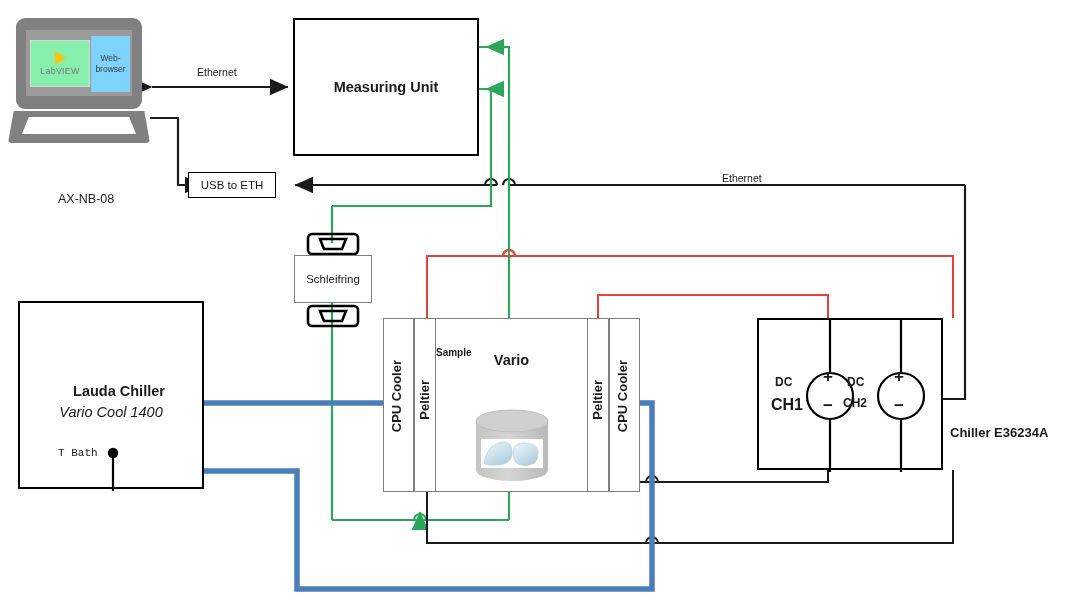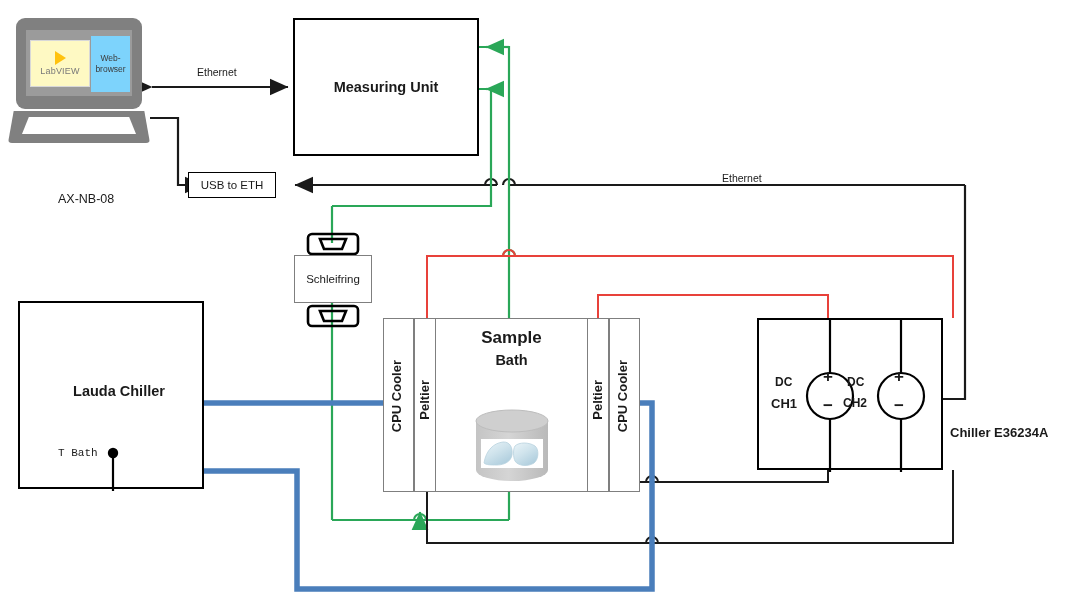--- a/index.html
+++ b/index.html
@@ -86,21 +86,21 @@
     <g>
       <path d="M203,403 L385,403" fill="none" stroke="#4a7ebb" stroke-width="5.5"></path>
       <path d="M203,471 L297,471 L297,589 L652,589 L652,403 L638,403" fill="none" stroke="#4a7ebb" stroke-width="5.5"></path>
     </g>
   </svg>
 
   <div style="position:absolute;left:8px;top:18px;width:142px;height:130px;">
 
     <div style="position:absolute;left:8px;top:0;width:126px;height:91px;background:#808080;border-radius:9px;"></div>
     <div style="position:absolute;left:18px;top:12px;width:106px;height:66px;background:#9b9b9b;"></div>
-    <div style="position:absolute;left:22px;top:22px;width:58px;height:45px;background:#fef9c3;border:1px solid #d8d8d8;
+    <div style="position:absolute;left:22px;top:22px;width:58px;height:45px;background:#86efac;border:1px solid #d8d8d8;
                 display:flex;flex-direction:column;align-items:center;justify-content:center;">
       <span style="display:block;width:0;height:0;border-left:11px solid #ffc20e;border-top:7px solid transparent;border-bottom:7px solid transparent;margin-bottom:1px;"></span>
       <span style="font-size:9px;color:#7a7a7a;letter-spacing:.2px;">LabVIEW</span>
     </div>
     <div style="position:absolute;left:82px;top:17px;width:39px;height:56px;background:#7dd3fc;border:1px solid #9b9b9b;
                 display:flex;flex-direction:column;align-items:center;justify-content:center;line-height:1.25;">
       <span style="font-size:8.5px;color:#3b3b3b;">Web-</span>
       <span style="font-size:8.5px;color:#3b3b3b;">browser</span>
     </div>
 
@@ -131,42 +131,43 @@
         <path d="M20,79 L46,79 L42,89 L24,89 z"></path>
       </g>
     </svg>
   </div>
   <div class="box thin" style="left:294px;top:255px;width:78px;height:48px;">
     <span style="font-size:11.5px;">Schleifring</span>
   </div>
 
   <div class="box" style="left:18px;top:301px;width:186px;height:188px;display:block;">
     <div class="b" style="position:absolute;left:16px;right:0;top:80px;font-size:14.5px;text-align:center;">Lauda Chiller</div>
+    <div class="it" style="position:absolute;left:0;right:0;top:101px;font-size:14.5px;text-align:center;">Vario Cool 1400</div>
     <div style="position:absolute;left:38px;top:144px;font-size:11px;font-family:Liberation Mono, monospace;">T Bath</div>
     <svg width="186" height="188" viewBox="0 0 186 188" style="position:absolute;left:0;top:0;">
       <circle cx="93" cy="150" r="5.2" fill="#000"></circle>
       <line x1="93" y1="153" x2="93" y2="188" stroke="#000" stroke-width="2.2"></line>
     </svg>
   </div>
 
   <div style="position:absolute;left:383px;top:318px;width:257px;height:174px;">
     <div class="thin" style="position:absolute;left:0;top:0;width:257px;height:174px;background:#fff;box-sizing:border-box;"></div>
 
     <div class="thin" style="position:absolute;left:0;top:0;width:31px;height:174px;background:#fff;box-sizing:border-box;"></div>
     <div class="thin" style="position:absolute;left:31px;top:0;width:22px;height:174px;background:#fff;box-sizing:border-box;"></div>
     <div class="thin" style="position:absolute;left:204px;top:0;width:22px;height:174px;background:#fff;box-sizing:border-box;"></div>
     <div class="thin" style="position:absolute;left:226px;top:0;width:31px;height:174px;background:#fff;box-sizing:border-box;"></div>
 
     <span class="vert b" style="position:absolute;left:6px;top:42px;font-size:13px;">CPU Cooler</span>
     <span class="vert b" style="position:absolute;left:34px;top:62px;font-size:13px;">Peltier</span>
     <span class="vert b" style="position:absolute;left:207px;top:62px;font-size:13px;">Peltier</span>
     <span class="vert b" style="position:absolute;left:232px;top:42px;font-size:13px;">CPU Cooler</span>
 
-    <div class="b" style="position:absolute;left:53px;top:10px;width:151px;text-align:center;font-size:17px;">Sample</div>
-    <div class="b" style="position:absolute;left:53px;top:34px;width:151px;text-align:center;font-size:14.5px;">Bath</div>
+    <div class="b" style="position:absolute;left:53px;top:29px;width:151px;text-align:left;font-size:10px;">Sample</div>
+    <div class="b" style="position:absolute;left:53px;top:34px;width:151px;text-align:center;font-size:14.5px;">Vario</div>
 
     <svg width="86" height="86" viewBox="0 0 86 86" style="position:absolute;left:86px;top:90px;">
       <defs>
         <linearGradient id="cylg" x1="0" y1="0" x2="1" y2="0">
           <stop offset="0" stop-color="#c4c4c4"></stop>
             <stop offset="0.45" stop-color="#d5d5d5"></stop>
           <stop offset="1" stop-color="#b9b9b9"></stop>
         </linearGradient>
         <linearGradient id="iceg" x1="0" y1="0" x2="0.7" y2="1">
           <stop offset="0" stop-color="#eaf4f8"></stop>
@@ -193,19 +194,19 @@
         <line x1="142" y1="99" x2="142" y2="152"></line>
         <circle cx="142" cy="76" r="23" fill="#fff"></circle>
       </g>
     </svg>
     <span style="position:absolute;left:64px;top:47px;font-size:17px;font-weight:bold;">+</span>
     <span style="position:absolute;left:64px;top:76px;font-size:17px;font-weight:bold;">−</span>
     <span style="position:absolute;left:135px;top:47px;font-size:17px;font-weight:bold;">+</span>
     <span style="position:absolute;left:135px;top:76px;font-size:17px;font-weight:bold;">−</span>
 
     <span class="b" style="position:absolute;left:16px;top:55px;font-size:12px;">DC</span>
-    <span class="b" style="position:absolute;left:12px;top:76px;font-size:13px;">CH1</span>
+    <span class="b" style="position:absolute;left:12px;top:76px;font-size:16px;">CH1</span>
     <span class="b" style="position:absolute;left:88px;top:55px;font-size:12px;">DC</span>
     <span class="b" style="position:absolute;left:84px;top:76px;font-size:12px;">CH2</span>
   </div>
   <div class="lbl b" style="left:950px;top:425px;font-size:13px;">Chiller E36234A</div>
 
 </div>
 
 </body></html>

